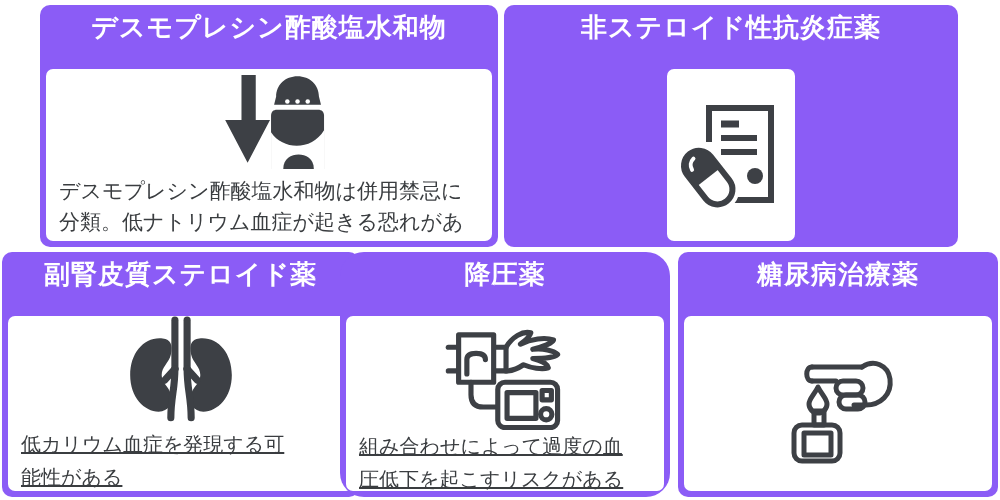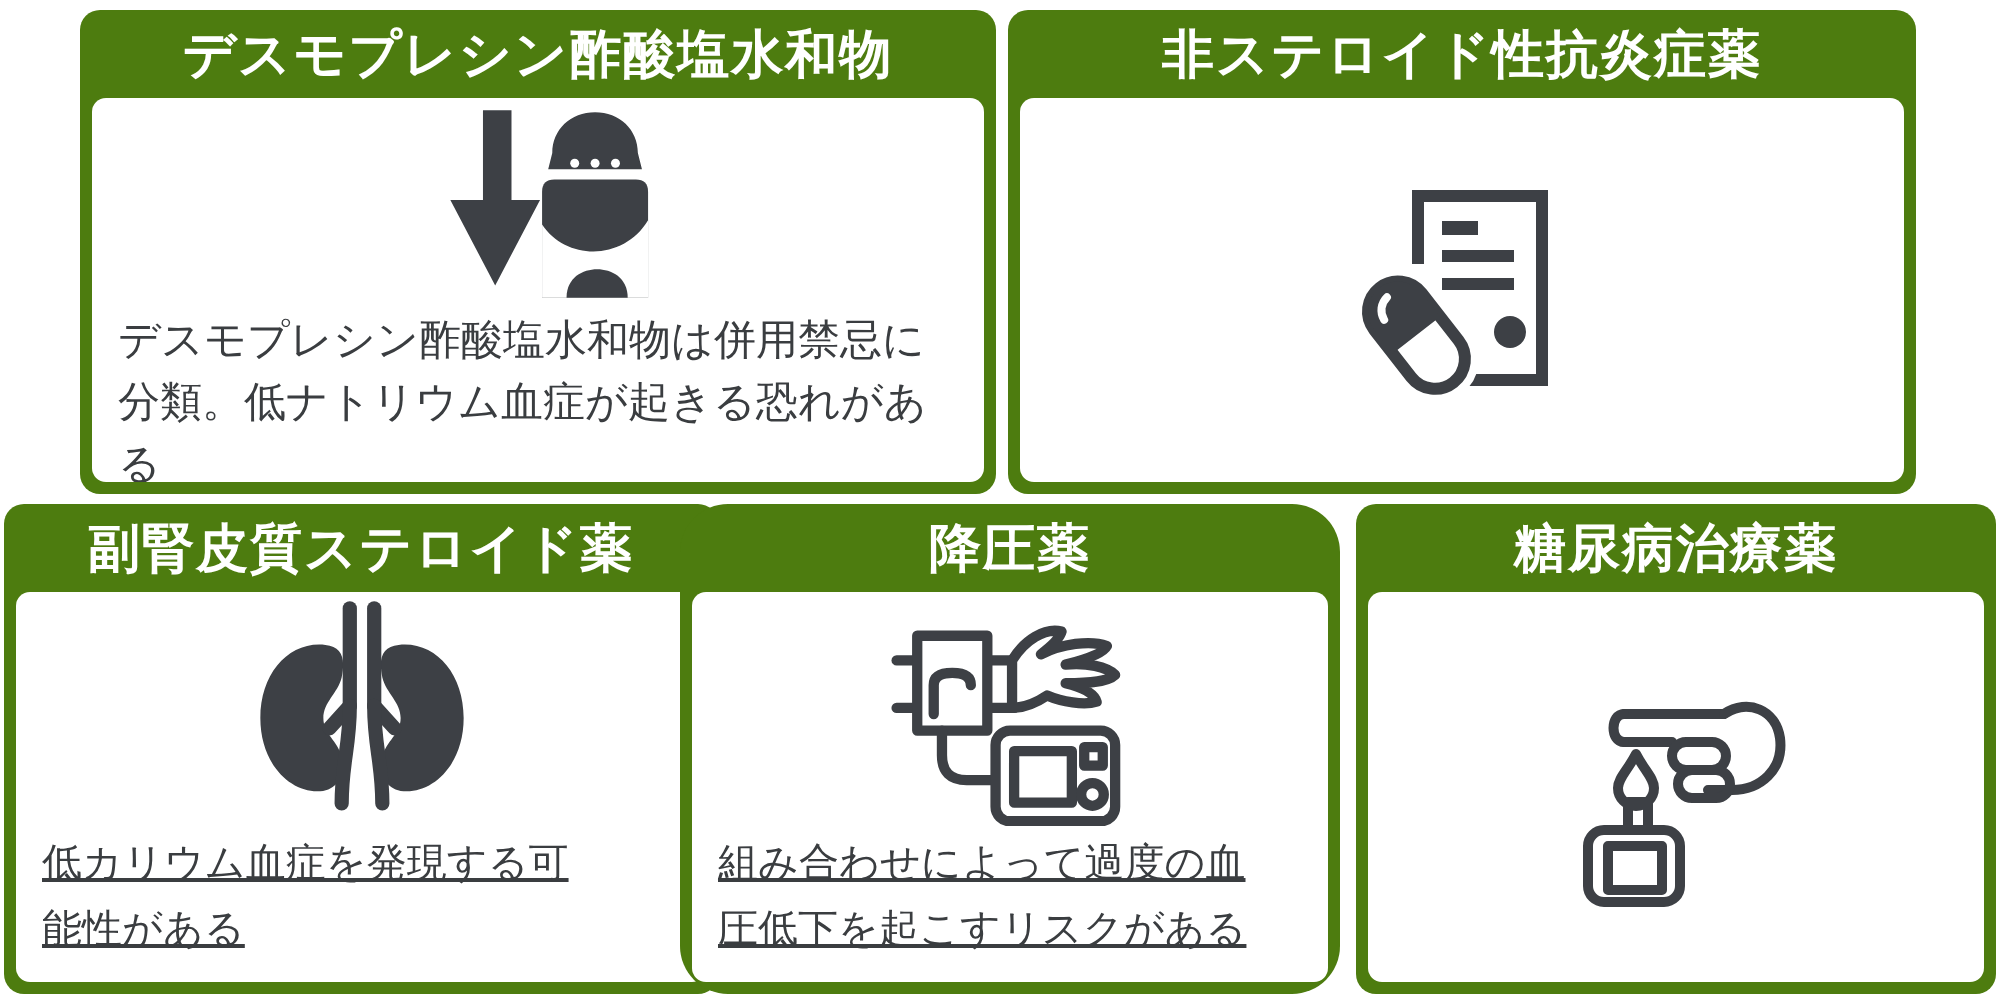--- a/index.html
+++ b/index.html
@@ -1,43 +1,43 @@
 <!DOCTYPE html>
 <html><head>
 <meta charset="utf-8">
 <style>
   html,body{margin:0;padding:0;background:#ffffff;}
   .stage{
     position:relative;width:1000px;height:500px;background:#ffffff;overflow:hidden;
     font-family:"Liberation Sans","DejaVu Sans",sans-serif;
   }
   .card{
-    position:absolute;background:#4d7c0f;border-radius:10px;
+    position:absolute;background:#8b5cf6;border-radius:10px;
     box-sizing:border-box;padding:0 6px 6px 6px;
-    display:flex;flex-direction:column;
+    display:flex;flex-direction:column;gap:20px;
   }
   .card-header{
     height:44px;flex:0 0 44px;display:flex;align-items:center;justify-content:center;
     color:#ffffff;font-weight:bold;font-size:26px;letter-spacing:1px;white-space:nowrap;
   }
   .card-body{
     background:#ffffff;border-radius:7px;flex:1;
     display:flex;flex-direction:column;align-items:stretch;overflow:hidden;
   }
   .icon-area{flex:1;display:flex;align-items:center;justify-content:center;color:#3d4045;}
   .icon-area svg{display:block;}
   .card-text{
     white-space:pre-line;color:#3a3d40;padding:0 13px 9px 13px;
   }
   .row-top .card-text{font-size:21px;line-height:31px;}
   .row-bottom .card-text{font-size:20px;line-height:33px;text-decoration:underline;}
 
   
   .card-a{left:40px; top:5px;  width:458px;height:242px;}
-  .card-b{left:504px;top:5px;  width:454px;height:242px;}
+  .card-b{left:504px;top:5px;  width:454px;height:242px;align-items:center;}
   .card-c{left:2px;  top:252px;width:357px;height:245px;}
   .card-d{left:340px;top:252px;width:330px;height:245px;border-radius:24px;}
   .card-e{left:678px;top:252px;width:320px;height:245px;}
 </style>
 </head>
 <body>
 
 <div class="stage">
 
   <div class="card card-a row-top">

